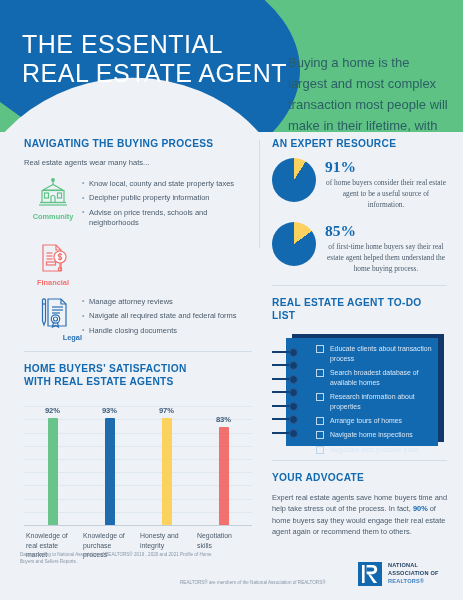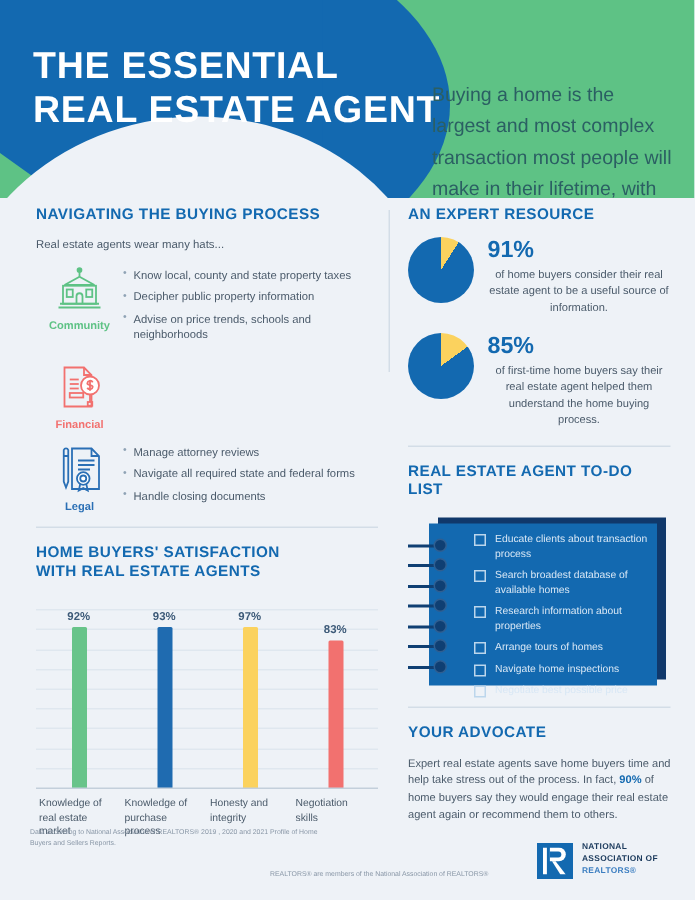--- a/index.html
+++ b/index.html
@@ -29,21 +29,21 @@
   }
   .hdr-green-tri {
     position:absolute; bottom:0px; left:0px;
     width:0; height:0;
     border-left:42px solid #5ec285;
     border-top:30px solid transparent;
   }
   .hdr-blue-strip { position:absolute; top:0; left:0; width:215px; height:108px; background:#1369b0; }
   .title {
     position:absolute; top:30px; left:22px;
-    color:#fff; font-size:25px; font-weight:bold;
+    color:#fff; font-size:25px; font-weight:normal;
     line-height:1.17; letter-spacing:0.5px; z-index:5;
   }
   .intro {
     position:absolute; top:28px; left:288px; width:160px;
     color:#2b5f63; font-size:13px; line-height:1.62; z-index:5;margin-top:24px;
   }
 
   
   .col-left  { position:absolute; top:138px; left:24px;  width:228px; }
   .col-right { position:absolute; top:138px; left:272px; width:175px; }
@@ -61,25 +61,25 @@
   .hat-icon svg { display:block; margin:0 auto; }
   .hat-label { font-size:7.4px; font-weight:bold; margin-top:4px; }
   .hat-list { flex:1; padding-top:3px; }
   .hat-list li {
     list-style:none; font-size:7.5px; color:#4a5a6a;
     line-height:1.45; margin-bottom:3.5px; padding-left:7px; position:relative;
   }
   .hat-list li::before {
     content:"•"; position:absolute; left:0; top:-0.5px; color:#8fa3b5; font-size:7px;
   }
-  .c-green { color:#5ec285; } .c-red { color:#f2716f; } .c-blue { color:#2a6fb5; }
+  .c-green { color:#5ec285; } .c-red { color:#f2716f; } .c-blue { color:#2a6fb5;text-align:right; }
   .hdiv { height:1px; background:#d3dde7; margin:9px 0 11px 0; }
 
   
-  .stat { display:flex; align-items:flex-start; margin-bottom:11px; }
+  .stat { display:flex; align-items:flex-start; margin-bottom:11px;font-family:Liberation Serif, serif; }
   .pie { width:44px; height:44px; border-radius:50%; flex:0 0 44px; margin-right:9px; }
   .stat-txt { flex:1; padding-top:1px; }
   .stat-num { font-size:15.5px; font-weight:bold; color:#1369b0; line-height:1; margin-bottom:3px; }
   .stat-desc { font-size:7.4px; color:#4a5a6a; line-height:1.5;text-align:center; }
 
   
   .todo-wrap { position:relative; margin-top:6px; height:116px; }
   .todo-shadow { position:absolute; left:20px; top:4px; width:152px; height:108px; background:#10386b; }
   .todo-card { position:absolute; left:14px; top:8px; width:152px; height:108px; background:#1369b0; }
   .ring { position:absolute; left:0px; width:30px; height:9px; }

